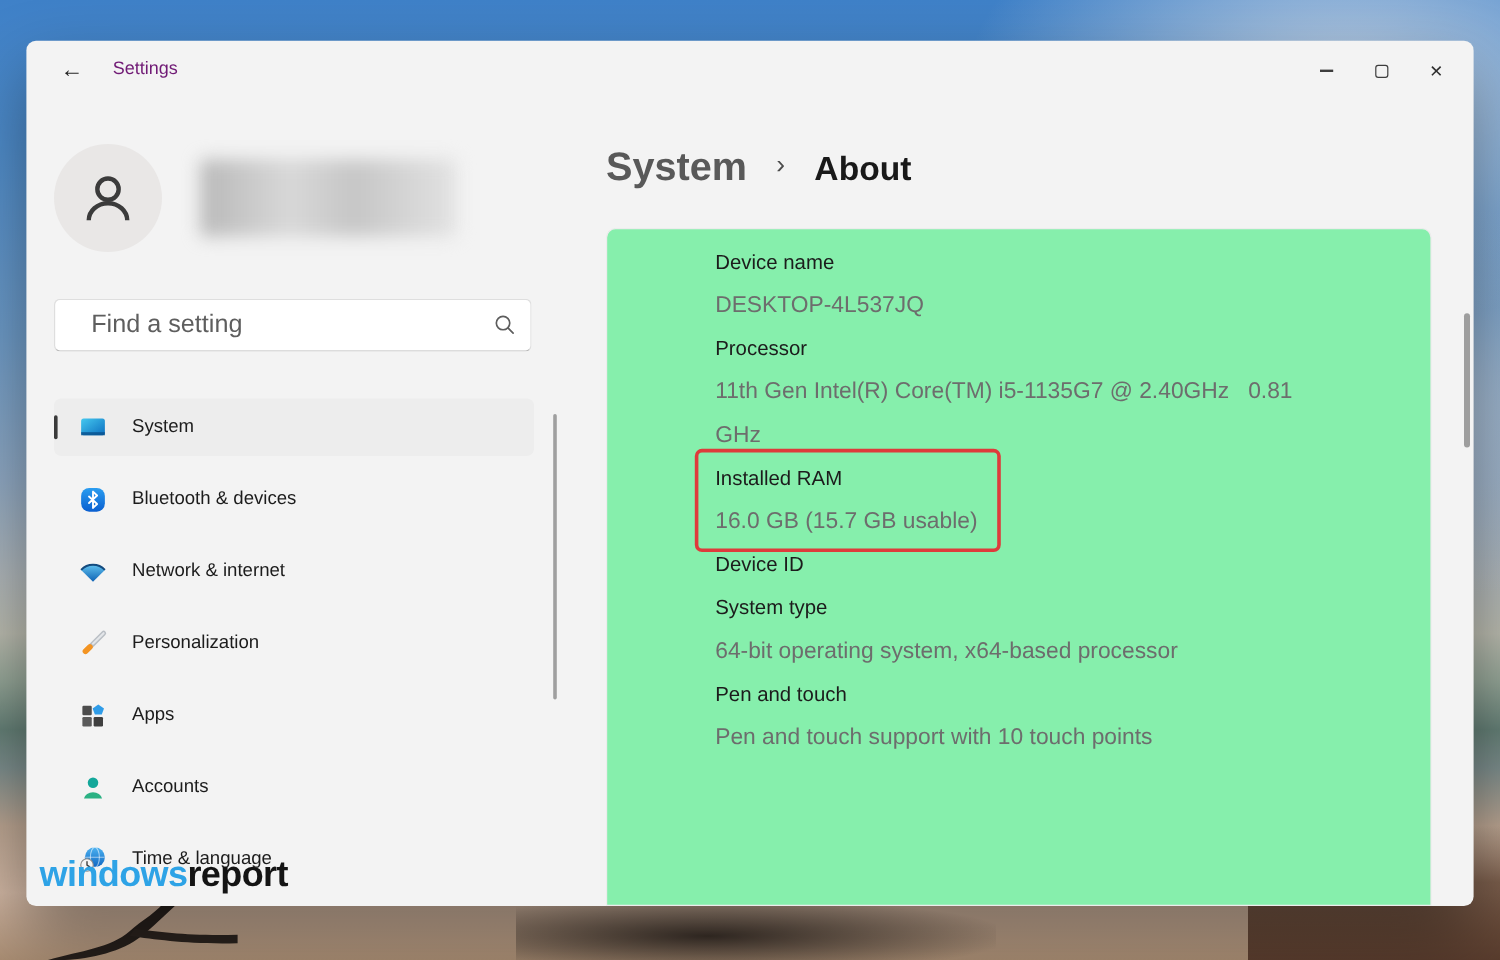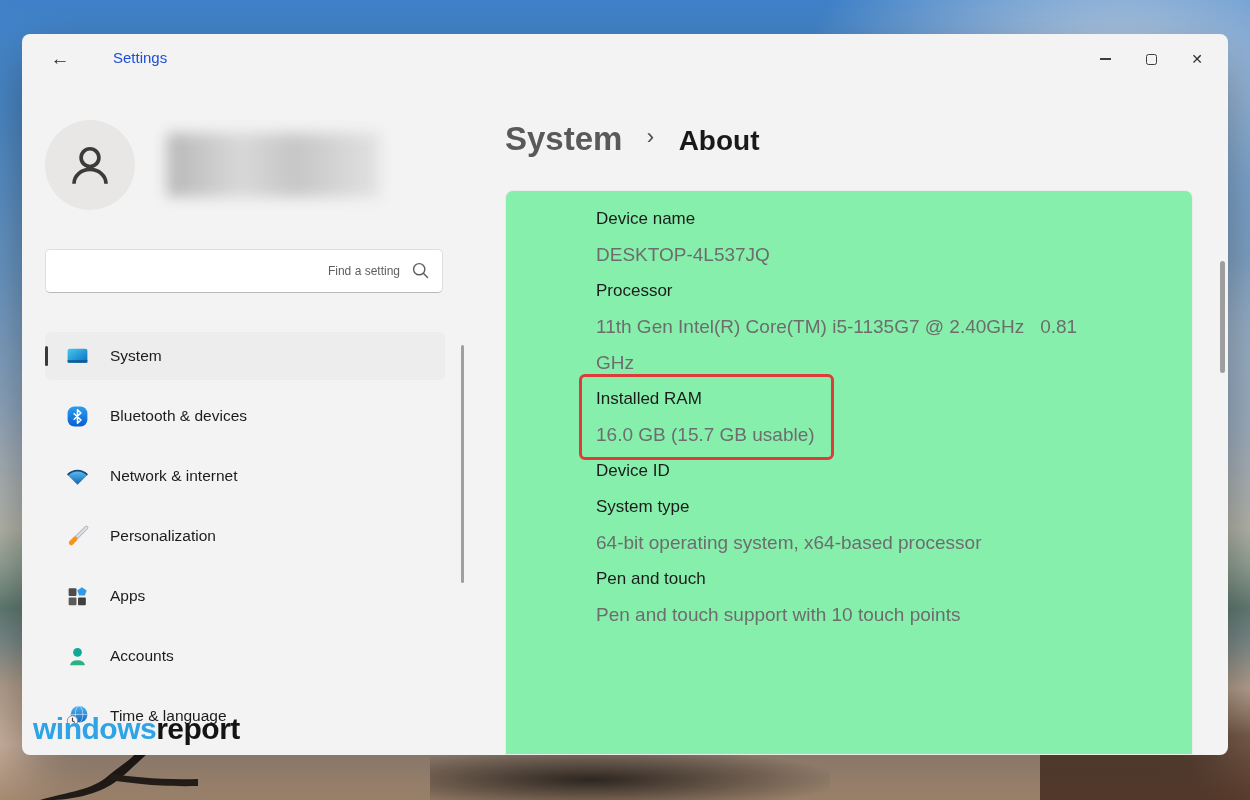--- a/index.html
+++ b/index.html
@@ -19,38 +19,38 @@
     background:linear-gradient(180deg, rgba(92,64,48,0) 0%, rgba(96,66,48,.75) 42%, #5a3d2e 100%); }
   .branch-svg { position:absolute; left:40px; top:746px; }
 
   
   .win { position:absolute; left:22px; top:34px; width:1206px; height:721px;
     background:#f3f3f3; border-radius:8px; box-shadow:0 26px 58px rgba(0,0,0,.38); }
 
   .titlebar { position:absolute; left:0; top:0; width:100%; height:48px; }
   .back-button { position:absolute; left:22px; top:12px; width:32px; height:26px; text-align:center;
     font-size:19px; color:#1f1f1f; line-height:26px; cursor:pointer; }
-  .app-title { position:absolute; left:72px; top:15px; font-size:15px; color:#1d4ed8;margin-left:19px; }
+  .app-title { position:absolute; left:72px; top:15px; font-size:15px; color:#701a75; }
   .win-controls { position:absolute; right:8px; top:8px; display:flex; }
   .ctrl { width:46px; height:34px; display:flex; align-items:center; justify-content:center; cursor:pointer; }
   .min-glyph { display:block; width:11px; height:1.5px; background:#3d3d3d; }
   .max-glyph { display:block; width:11px; height:11px; border:1.4px solid #3d3d3d; border-radius:2.5px; }
   .close-glyph { font-size:14px; color:#2f2f2f; line-height:14px; }
 
   
   .account-header { position:absolute; left:23px; top:86px; width:400px; height:92px; cursor:pointer; }
   .avatar { position:absolute; left:0; top:0; width:90px; height:90px; border-radius:50%; background:#e9e7e6;
     display:flex; align-items:center; justify-content:center; }
   .blur-name { position:absolute; left:122px; top:13px; width:213px; height:64px; border-radius:4px;
     background:linear-gradient(90deg,#b8b8b8 0%,#d8d8d8 35%,#c6c6c6 60%,#e2e2e2 100%); filter:blur(7px); }
 
   .search-wrap { position:absolute; left:23px; top:215px; width:398px; height:44px; }
   .search-input { width:100%; height:100%; border:1px solid #dedede; border-bottom-color:#b8b8b8;
-    border-radius:5px; background:#ffffff; padding:0 42px 0 19px; font-size:12px; color:#1b1b1b;
-    font-family:"Liberation Sans", sans-serif; outline:none;text-align:right; }
+    border-radius:5px; background:#ffffff; padding:0 42px 0 30px; font-size:21px; color:#1b1b1b;
+    font-family:"Liberation Sans", sans-serif; outline:none; }
   .search-input::placeholder { color:#5e5e5e; opacity:1; }
   .search-icon { position:absolute; right:13px; top:12px; }
 
   .nav { position:absolute; left:23px; top:298px; width:400px; }
   .nav-item { position:relative; height:48px; margin-bottom:12px; border-radius:6px;
     display:flex; align-items:center; padding-left:20px; cursor:pointer; }
   .nav-item.selected { background:#ededed; }
   .nav-indicator { position:absolute; left:0px; top:50%; transform:translateY(-50%);
     width:3px; height:20px; border-radius:2px; background:#3a3a3a; }
   .nav-icon { width:25px; height:25px; flex:0 0 25px; }

